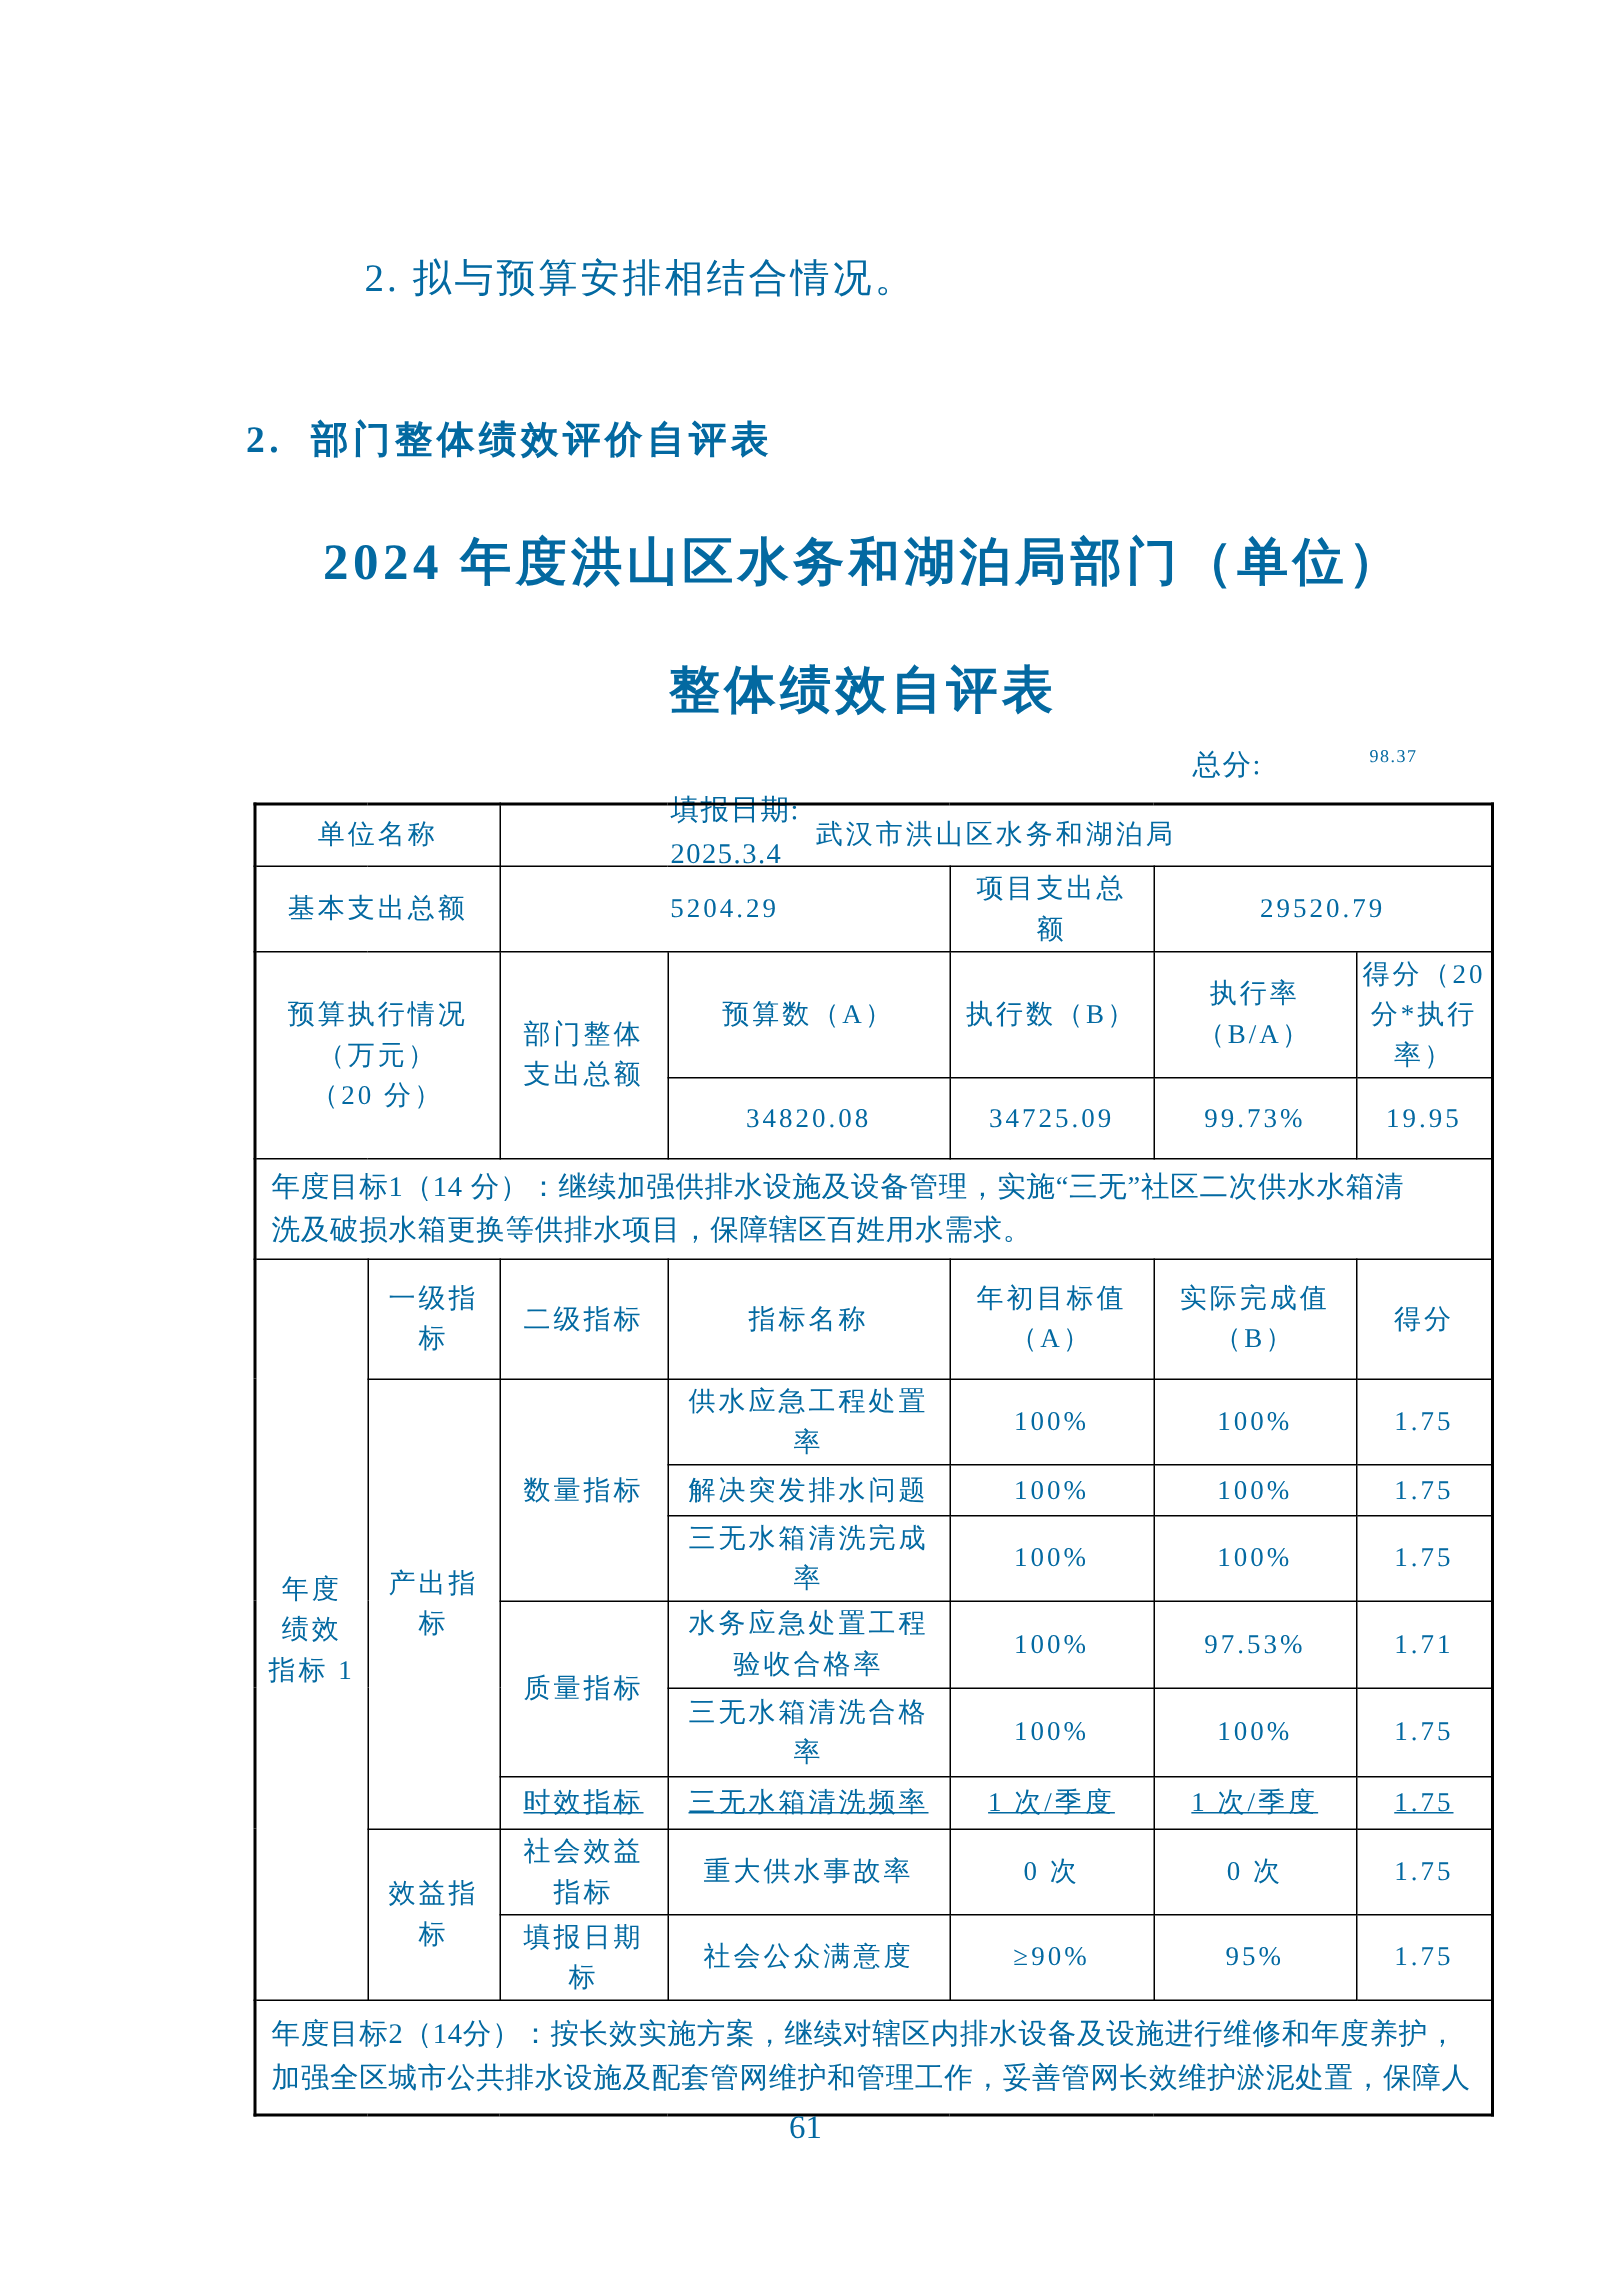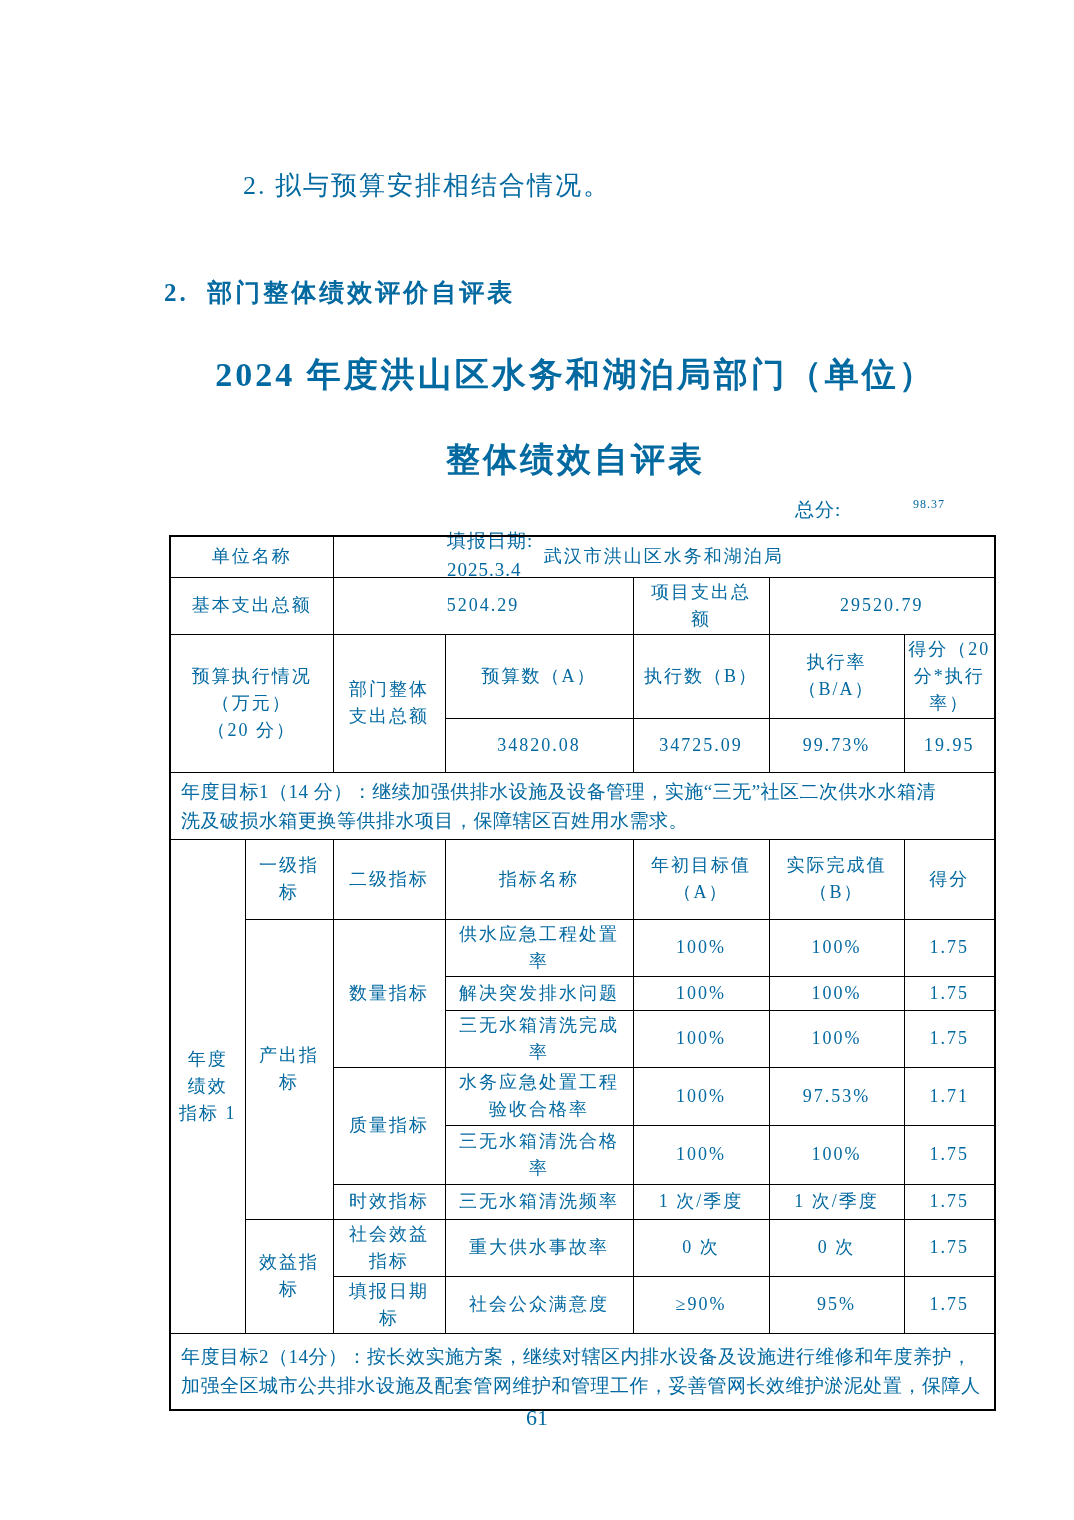--- a/index.html
+++ b/index.html
@@ -59,21 +59,21 @@
     overflow: hidden;
   }
   table.main td.goal {
     text-align: left;
     padding: 4px 10px;
     font-size: 19px; letter-spacing: 0.5px; line-height: 29px;
   }
   tr.h41 { height: 41px; } tr.h57 { height: 57px; } tr.h81 { height: 81px; }
   tr.h54 { height: 54px; } tr.h64 { height: 64px; } tr.h80 { height: 80px; }
   tr.h56 { height: 56px; } tr.h34 { height: 34px; } tr.h58 { height: 58px; }
-  tr.h59 { height: 59px; padding-left: 28px; } tr.h35 { height: 35px; } tr.h77 { height: 77px; }
+  tr.h59 { height: 59px; padding-left: 28px; } tr.h35 { height: 35px; text-decoration: underline; } tr.h77 { height: 77px; }
   .page-num {
     position: absolute; left: 0; top: 1405px; width: 1074px;
     text-align: center; font-size: 22px;
   }
 </style>
 </head>
 <body>
 
 <div class="page">
 

